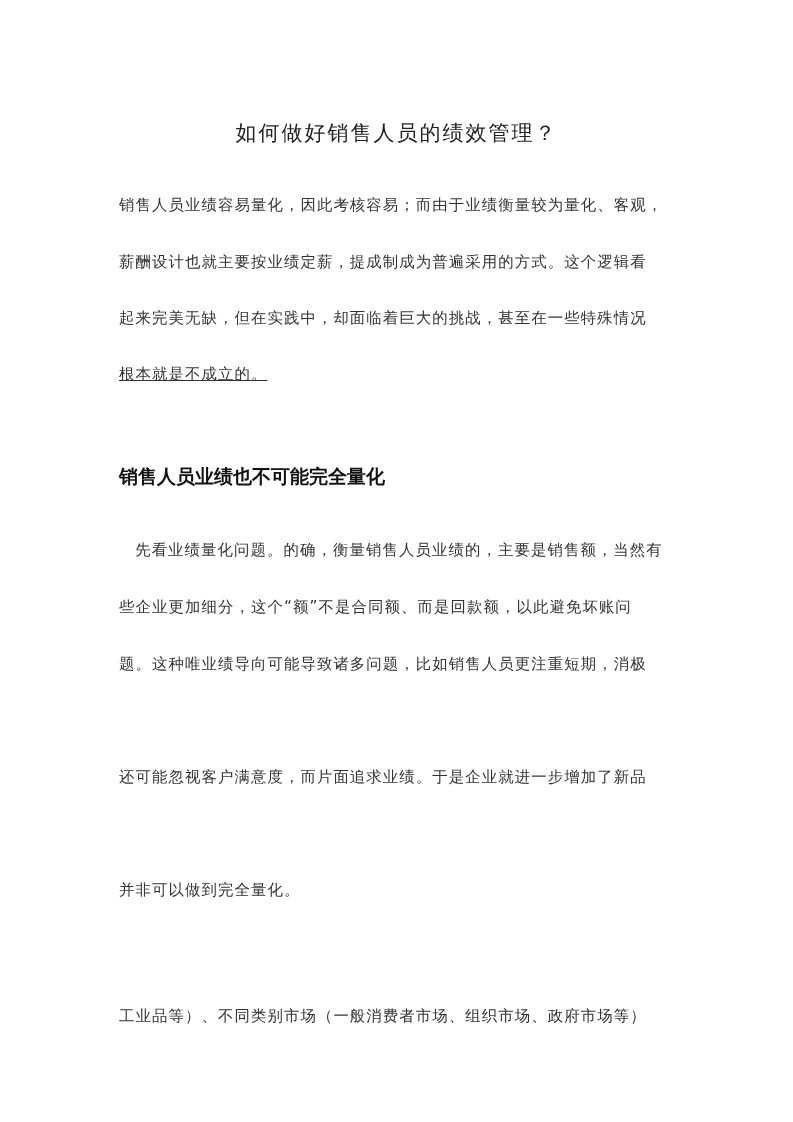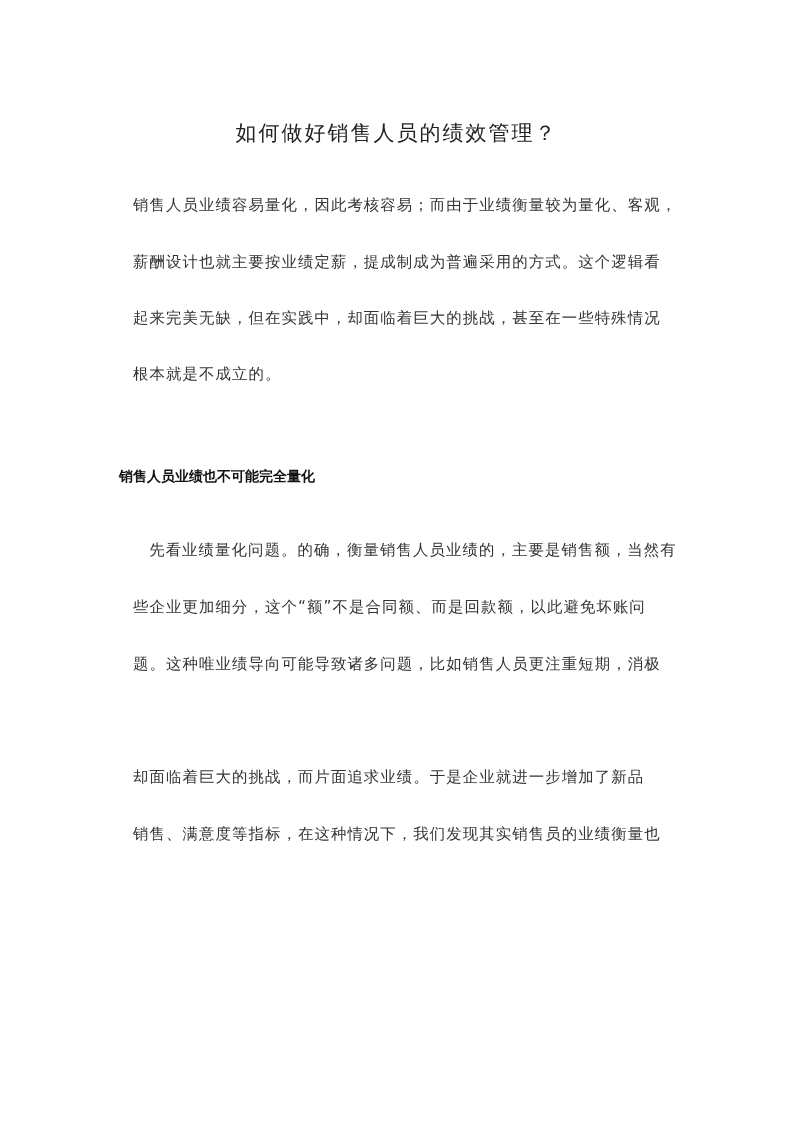--- a/index.html
+++ b/index.html
@@ -35,46 +35,46 @@
   }
   .line {
     position: absolute;
     left: 119px;
     width: 560px;
     font-size: 15.4px;
     line-height: 22px;
     color: #333333;
     white-space: nowrap;
     letter-spacing: 1.1px;
-    margin-left: 14px;
   }
   .heading {
     position: absolute;
     left: 119px;
-    font-size: 14px;
+    font-size: 19px;
     line-height: 22px;
     font-weight: bold;
     color: #111111;
     white-space: nowrap;
   }
 </style>
 </head>
 <body>
 
 <div class="page">
 
   <div class="title">如何做好销售人员的绩效管理？</div>
 
   <div class="line" style="top:186px;">销售人员业绩容易量化，因此考核容易；而由于业绩衡量较为量化、客观，</div>
   <div class="line" style="top:243px;">薪酬设计也就主要按业绩定薪，提成制成为普遍采用的方式。这个逻辑看</div>
   <div class="line" style="top:299px;">起来完美无缺，但在实践中，却面临着巨大的挑战，甚至在一些特殊情况</div>
-  <div class="line" style="top:355px;">根本就是不成立的。</div>
+  <div class="line" style="top:355px;text-decoration:underline;">根本就是不成立的。</div>
 
   <div class="heading" style="top:457px;">销售人员业绩也不可能完全量化</div>
 
   <div class="line" style="top:531px;text-align:center;">先看业绩量化问题。的确，衡量销售人员业绩的，主要是销售额，当然有</div>
   <div class="line" style="top:588px;">些企业更加细分，这个“额”不是合同额、而是回款额，以此避免坏账问</div>
   <div class="line" style="top:645px;">题。这种唯业绩导向可能导致诸多问题，比如销售人员更注重短期，消极</div>
-  <div class="line" style="top:758px;">却面临着巨大的挑战，而片面追求业绩。于是企业就进一步增加了新品</div>
-  <div class="line" style="top:815px;">销售、满意度等指标，在这种情况下，我们发现其实销售员的业绩衡量也</div>
+  <div class="line" style="top:758px;">还可能忽视客户满意度，而片面追求业绩。于是企业就进一步增加了新品</div>
+  <div class="line" style="top:871px;">并非可以做到完全量化。</div>
 
+  <div class="line" style="top:997px;">工业品等）、不同类别市场（一般消费者市场、组织市场、政府市场等）</div>
 
 </div>
 
 </body></html>

